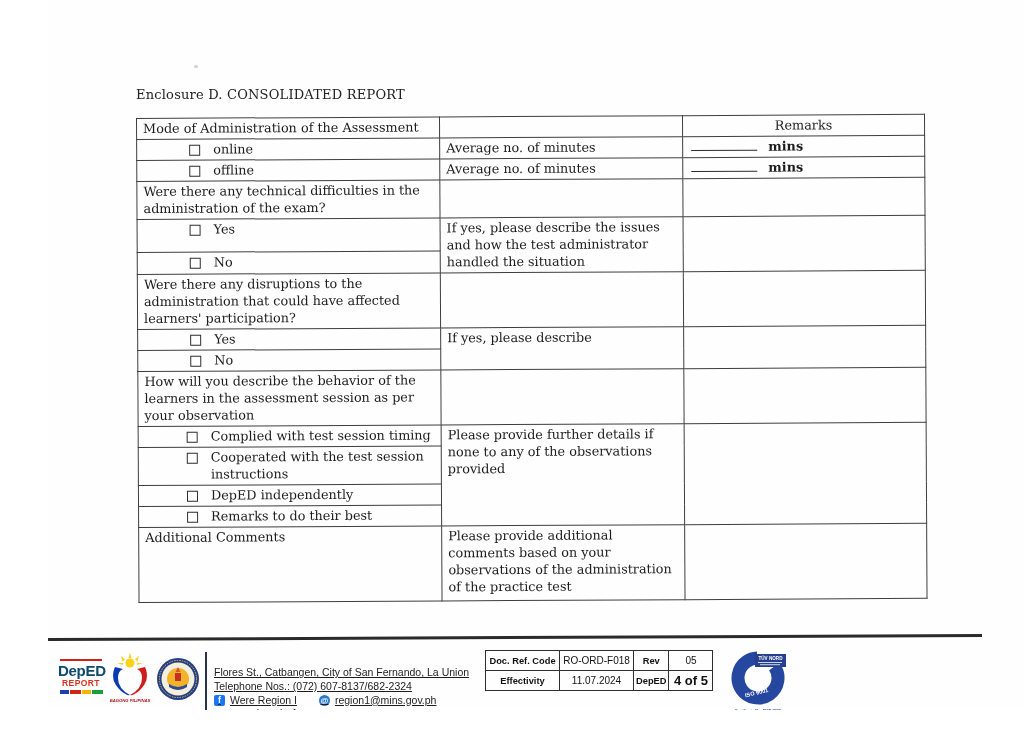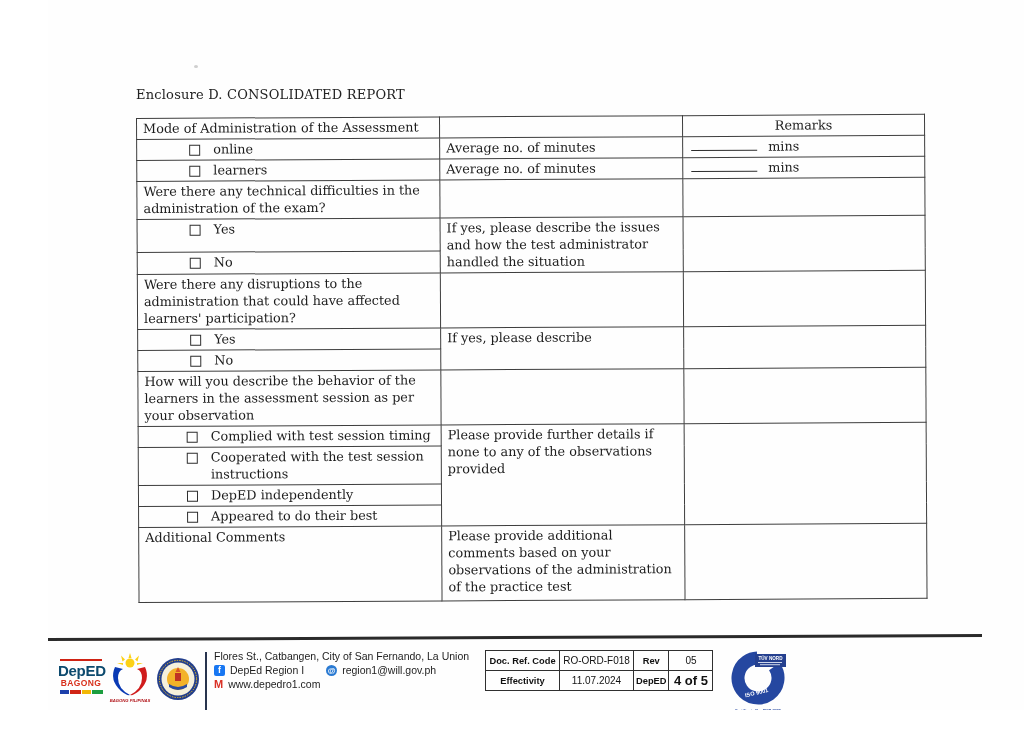--- a/index.html
+++ b/index.html
@@ -11,28 +11,28 @@
 
   
   .tablewrap{position:absolute;left:88px;top:118px;transform:rotate(-0.3deg);transform-origin:0 0;}
   table.report{border-collapse:collapse;table-layout:fixed;width:788px;font-size:12.8px;line-height:17px;color:#1c1c1c;}
   table.report td{border:1px solid #3e3e3e;vertical-align:top;padding:1px 6px 2px;overflow:hidden;}
   td.center{text-align:center;}
   td.vmid{vertical-align:middle;}
   .cbwrap{display:flex;align-items:flex-start;padding-left:46px;}
   .cb{flex:0 0 auto;width:9px;height:9px;border:1.2px solid #2d2d2d;margin:4px 13px 0 0;background:#fff;}
   .unit-blank{display:inline-block;width:66px;height:12px;border-bottom:1px solid #2c2c2c;margin-left:2px;}
-  .unit-txt{margin-left:11px;}
+  .unit-txt{margin-left:11px;font-weight:bold;}
 
   
   .footer-rule{position:absolute;left:0;top:636px;width:934px;height:2.5px;background:#2a2a2a;transform:rotate(-0.25deg);}
   .vdiv{position:absolute;left:157px;top:652px;width:1.5px;height:59px;background:#28344e;}
 
-  .contact{position:absolute;left:166px;top:650px;font-family:"Liberation Sans",sans-serif;
-           font-size:10.5px;line-height:13.8px;color:#1d1d1d;}
+  .contact{position:absolute;left:166px;top:666px;font-family:"Liberation Sans",sans-serif;
+           font-size:10.5px;line-height:13.8px;color:#1d1d1d;text-decoration:underline;}
   .contact .row{display:flex;align-items:center;height:13.8px;}
   .fb-ic{display:inline-block;width:11px;height:11px;background:#1877f2;color:#fff;border-radius:2px;
          font:bold 9px/11px "Liberation Sans",sans-serif;text-align:center;margin-right:5px;}
   .at-ic{display:inline-block;width:11px;height:11px;background:#2a7ad2;color:#fff;border-radius:50%;
          font:bold 8px/11px "Liberation Sans",sans-serif;text-align:center;margin-right:5px;}
   .gm-ic{display:inline-block;color:#d93025;font:bold 11px/11px "Liberation Sans",sans-serif;margin-right:5px;}
   .gap22{display:inline-block;width:22px;}
 
   
   .reftable{position:absolute;left:437px;top:650px;border-collapse:collapse;table-layout:fixed;
@@ -93,21 +93,21 @@
         <td>Average no. of minutes</td>
         <td>
           <span class="unit-blank"></span><span class="unit-txt">mins</span>
         </td>
       </tr>
 
       <tr style="height:18px">
         <td>
           <div class="cbwrap">
             <span class="cb"></span>
-            <span>learners</span>
+            <span>offline</span>
           </div>
         </td>
         <td>Average no. of minutes</td>
         <td>
           <span class="unit-blank"></span><span class="unit-txt">mins</span>
         </td>
       </tr>
 
       <tr style="height:36px">
         <td>Were there any technical difficulties in the administration of the exam?</td>
@@ -188,40 +188,40 @@
           <div class="cbwrap" style="padding-left:42px">
             <span class="cb"></span>
             <span>DepED independently</span>
           </div>
         </td>
       </tr>
       <tr style="height:18px">
         <td>
           <div class="cbwrap" style="padding-left:42px">
             <span class="cb"></span>
-            <span>Appeared to do their best</span>
+            <span>Remarks to do their best</span>
           </div>
         </td>
       </tr>
 
       <tr style="height:75px">
         <td class="vmid">Additional Comments</td>
         <td>Please provide additional comments based on your observations of the administration of the practice test</td>
         <td></td>
       </tr>
     </tbody>
       </table>
   </div>
 
   <div class="footer-rule"></div>
 
   <div class="deped-logo">
     <div class="deped-topline"></div>
     <div class="deped-word">DepED</div>
-    <div class="deped-matatag">BAGONG</div>
+    <div class="deped-matatag">REPORT</div>
     <div class="deped-strip">
       <i style="width:9px;background:#1c3faa"></i>
         <i style="width:11px;background:#d02415"></i>
         <i style="width:9px;background:#f2b705"></i>
         <i style="width:11px;background:#1c9e3f"></i>
     </div>
   </div>
 
   <div class="bagong-logo">
     <svg width="48" height="52" viewBox="0 0 48 52">
@@ -248,26 +248,27 @@
       <rect x="19" y="16" width="6" height="8" fill="#c03224"></rect>
       <polygon points="22,10 24.5,15 19.5,15" fill="#d8542a"></polygon>
       <path d="M13,27 Q22,33 31,27 L31,30 Q22,36 13,30 Z" fill="#2a4a9e"></path>
     </svg>
   </div>
 
   <div class="vdiv"></div>
 
   <div class="contact">
     <div class="row">Flores St., Catbangen, City of San Fernando, La Union</div>
+    <div class="row">Telephone Nos.: (072) 607-8137/682-2324</div>
     <div class="row">
       <span class="fb-ic">f</span>
-      <span>DepEd Region I</span>
+      <span>Were Region I</span>
       <span class="gap22"></span>
       <span class="at-ic">@</span>
-      <span>region1@will.gov.ph</span>
+      <span>region1@mins.gov.ph</span>
     </div>
     <div class="row">
       <span class="gm-ic">M</span>
       <span>www.depedro1.com</span>
     </div>
   </div>
 
   <table class="reftable">
     <colgroup>
         <col style="width:74px">

